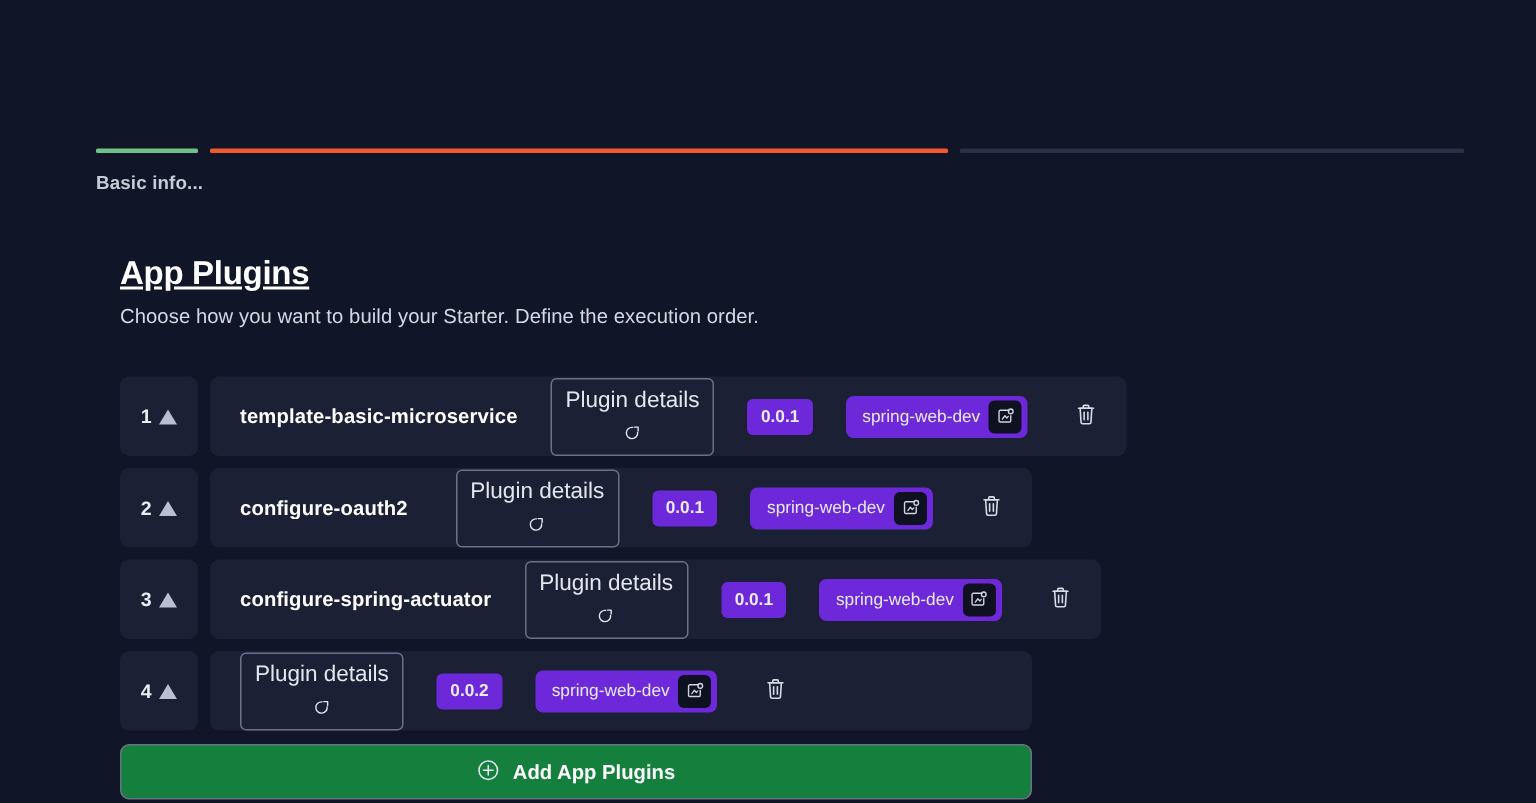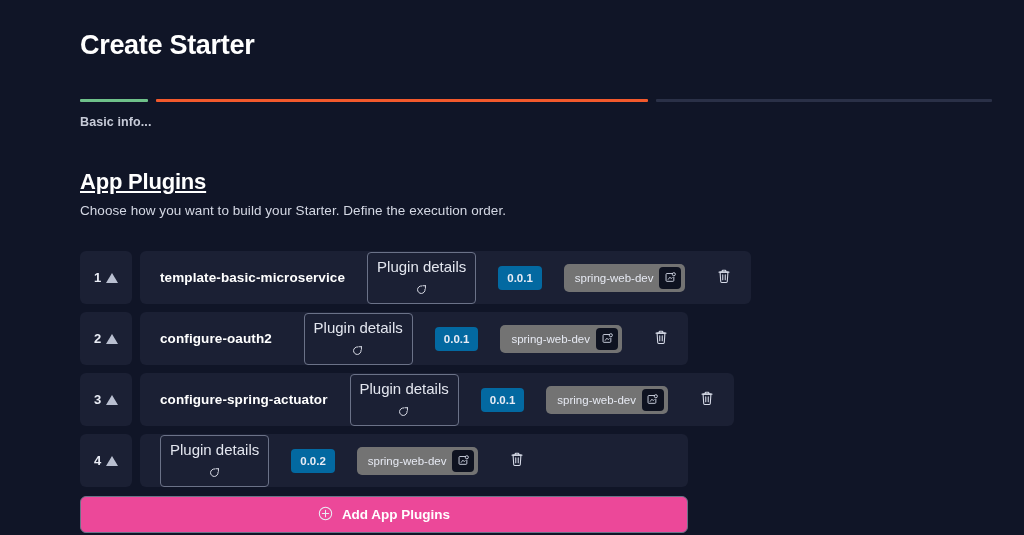--- a/index.html
+++ b/index.html
@@ -31,21 +31,21 @@
     top: 30px;
     font-size: 27px;
     font-weight: bold;
     letter-spacing: -0.3px;
     color: #ffffff;
   }
 
   
   .stepper {
     position: absolute;
-    left: 80px;
+    left: 64px;
     top: 99px;
     width: 912px;
     display: flex;
     gap: 8px;
   }
   .step { position: relative; }
   .step-bar {
     height: 3px;
     border-radius: 1px;
     width: 100%;
@@ -160,34 +160,34 @@
     color: #e3e6ef;
     background: transparent;
     white-space: nowrap;
     font-family: "Liberation Sans", sans-serif;
     cursor: pointer;
     flex-direction: column;
   }
   .ext-icon { display: block; }
 
   .version-badge {
-    background: #0369a1;
+    background: #6d28d9;
     border-radius: 4px;
     padding: 6px 9px;
     font-size: 11.5px;
     font-weight: bold;
     color: #e9ecf5;
     white-space: nowrap;
   }
 
   .tag-chip {
     display: inline-flex;
     align-items: center;
     gap: 6px;
-    background: #737373;
+    background: #6d28d9;
     border-radius: 5px;
     padding: 3px 4px 3px 11px;
     white-space: nowrap;
   }
   .tag-label {
     font-size: 11.5px;
     color: #e6e9f2;
   }
   .tag-icon-box {
     width: 22px; height: 22px;
@@ -209,40 +209,39 @@
     margin-left: 4px;
   }
 
   
   .add-btn {
     position: absolute;
     left: 80px;
     top: 496px;
     width: 608px;
     height: 37px;
-    background: #ec4899;
+    background: #15803d;
     border: 1px solid #6b7288;
     border-radius: 6px;
     display: flex;
     align-items: center;
     justify-content: center;
     gap: 9px;
     color: #ffffff;
     font-size: 13.5px;
     font-weight: bold;
     font-family: "Liberation Sans", sans-serif;
     cursor: pointer;
   }
 </style>
 </head>
 <body>
 
 <div class="page">
 
-  <div class="page-title">Create Starter</div>
 
   <div class="stepper">
     <div class="step step-basic">
       <div class="step-bar"></div>
       <div class="step-label">Basic info...</div>
     </div>
     <div class="step step-plugins">
       <div class="step-bar"></div>
     </div>
     <div class="step step-review">

